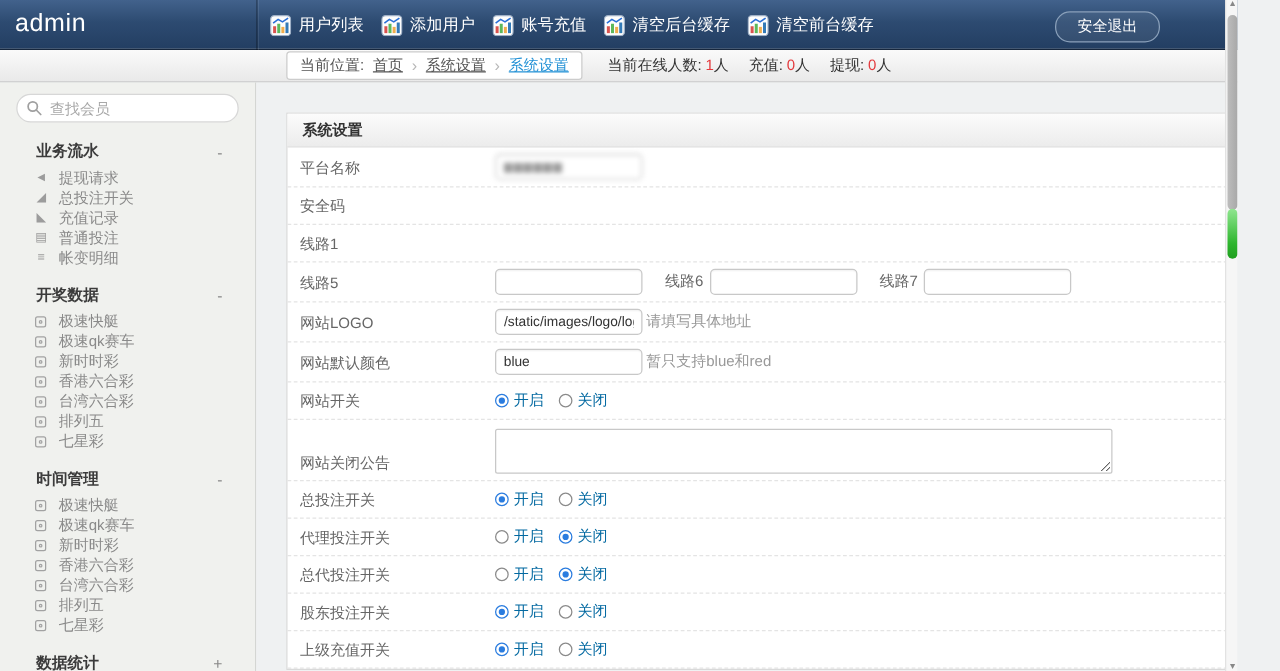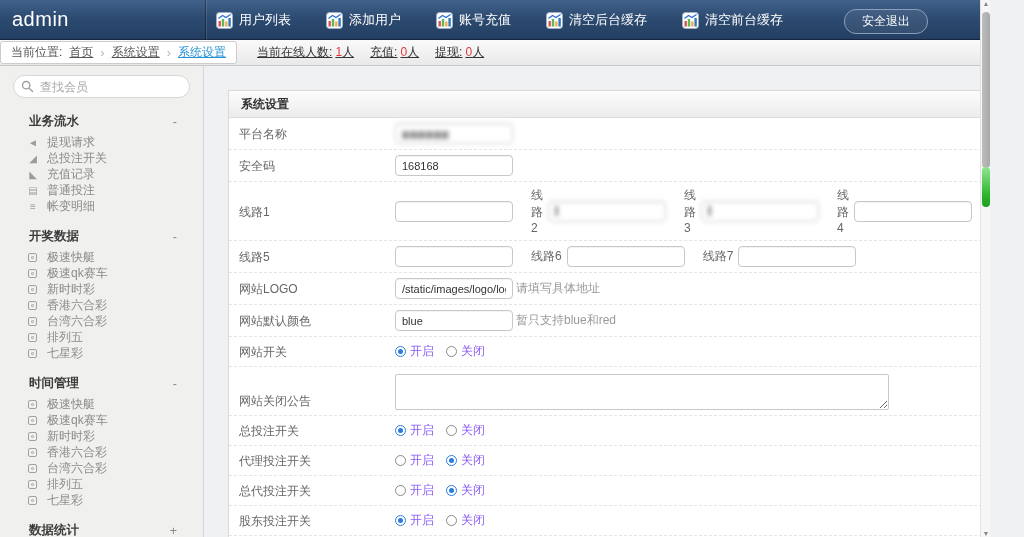--- a/index.html
+++ b/index.html
@@ -4,31 +4,31 @@
 <style>
   * { margin:0; padding:0; box-sizing:border-box; }
   html,body { width:1024px; height:537px; overflow:hidden; }
   body { font-family:"Liberation Sans","DejaVu Sans",sans-serif; font-size:12px; background:#eff1f2; }
   .app { position:relative; width:990px; height:537px; overflow:hidden; }
 
   
   .topbar { position:relative; height:40px; background:linear-gradient(#42628c,#2d4b71 45%,#233e62); border-bottom:1px solid #16263c; }
   .logo { position:absolute; left:12px; top:8px; font-size:20px; color:#fff; letter-spacing:.5px; }
   .topbar-divider { position:absolute; left:205px; top:0; height:40px; border-left:1px solid rgba(0,0,0,.35); box-shadow:1px 0 0 rgba(255,255,255,.12); }
-  .topnav { position:absolute; left:216px; top:0; height:40px; display:flex; align-items:center; gap:35px; }
+  .topnav { position:absolute; left:216px; top:0; height:40px; display:flex; align-items:center; gap:14px; }
   .nav-btn { display:flex; align-items:center; gap:6px; color:#fff; font-size:13px; cursor:pointer; white-space:nowrap; }
   .logout { position:absolute; right:62px; top:9px; padding:3px 17px; border:1px solid #8aa0ba; border-radius:12px; color:#fff; font-size:12px; background:rgba(255,255,255,.07); cursor:pointer; }
 
   
-  .breadbar { height:26px; background:linear-gradient(#fafafa,#e9e9e9); border-bottom:1px solid #c8c8c8; display:flex; align-items:center; }
+  .breadbar { height:26px; background:linear-gradient(#fafafa,#e9e9e9); border-bottom:1px solid #c8c8c8; display:flex; align-items:center; padding-left:229px; }
   .crumbbox { display:flex; align-items:center; gap:7px; background:#fff; border:1px solid #ccc; border-radius:3px; padding:2px 10px; color:#555; }
   .crumb { cursor:pointer;text-decoration:underline; }
   .crumb.active { color:#2492d6; }
   .crumb-sep { color:#b8b8b8; font-size:13px; }
-  .stats { display:flex; gap:16px; margin-left:20px; color:#333;text-decoration:underline; }
+  .stats { display:flex; gap:16px; margin-left:20px; color:#333; }
   .stat-val { color:#e4393c; margin-left:3px; }
 
   
   .bodyrow { display:flex; height:471px; }
 
   
   .sidebar { width:205px; background:#f0f1ee; border-right:1px solid #d4d6d3; padding-top:7px; overflow:hidden; }
   .searchwrap { position:relative; margin:2px 13px 10px 13px; }
   .searchwrap svg { position:absolute; left:8px; top:5px; }
   .search { width:100%; height:23px; border:1px solid #d7d7d7; border-radius:12px; background:#fff; padding:0 8px 0 26px; font-size:12px; color:#666; outline:none; }
@@ -45,21 +45,21 @@
   .panel { background:#fff; border:1px solid #d9d9d9; }
   .panel-head { height:27px; line-height:27px; background:linear-gradient(#fcfcfc,#ececec); border-bottom:1px solid #ddd; padding-left:12px; font-weight:bold; color:#333; }
   .frow { display:flex; align-items:center; padding:5px 10px; border-bottom:1px dashed #e4e4e4; color:#666; min-height:29px;gap:48px; }
   .frow.tallrow { align-items:flex-end; padding-top:7px; }
   .flabel { width:108px; flex:none; padding-top:2px; }
   .fctrl { display:flex; align-items:center; flex:1; }
   .txt { width:118px; height:21px; border:1px solid #c8c8c8; border-radius:4px; padding:0 6px; font-size:11px; color:#333; outline:none; background:#fff; box-shadow:inset 0 1px 1px rgba(0,0,0,.05); font-family:inherit; }
   .redacted { filter:blur(2px); color:#9a9a9a; font-size:9px; letter-spacing:1px; }
   .fglabel { margin-left:18px; margin-right:5px; }
   .hint { color:#999; margin-left:3px; }
-  .opt { display:flex; align-items:center; margin-right:12px; color:#8b5cf6; cursor:pointer; }
+  .opt { display:flex; align-items:center; margin-right:12px; color:#0369a1; cursor:pointer; }
   .radio { width:11px; height:11px; border:1px solid #8a8a8a; border-radius:50%; background:#fff; margin-right:4px; position:relative; flex:none; }
   .radio.checked { border-color:#2a7cdf; }
   .radio.checked::after { content:""; position:absolute; left:2px; top:2px; width:5px; height:5px; border-radius:50%; background:#2a7cdf; }
   .ta { width:494px; height:36px; border:1px solid #c8c8c8; border-radius:2px; resize:both; outline:none; font-family:inherit; }
 
   
   .scrollcol { position:absolute; right:0; top:0; width:10px; height:537px; background:#f6f6f6; border-left:1px solid #e2e2e2; z-index:50; }
   .scroll-up { position:absolute; top:0; left:0; width:10px; text-align:center; font-size:7px; color:#888; cursor:pointer; }
   .scroll-down { position:absolute; bottom:0; left:0; width:10px; text-align:center; font-size:7px; color:#888; cursor:pointer; }
   .thumb-gray { position:absolute; left:1px; top:12px; width:8px; height:156px; border-radius:4px; background:linear-gradient(90deg,#bdbdbd,#a8a8a8); cursor:pointer; }
@@ -290,35 +290,23 @@
         <div class="panel-head">系统设置</div>
         <div>
             <div class="frow">
               <div class="flabel">平台名称</div>
               <div class="fctrl">
                 <input class="txt redacted" type="text" value="▆▆▆▆▆▆" style="">
               </div>
             </div>
             <div class="frow">
               <div class="flabel">安全码</div>
-              <div class="fctrl">
-                <input class="txt" type="text" value="168168" style="">
-              </div>
             </div>
             <div class="frow">
               <div class="flabel">线路1</div>
-              <div class="fctrl">
-                <input class="txt" type="text" style="">
-                <span class="fglabel">线路2</span>
-                <input class="txt redacted" type="text" value="▌" style="">
-                <span class="fglabel">线路3</span>
-                <input class="txt redacted" type="text" value="▌" style="">
-                <span class="fglabel">线路4</span>
-                <input class="txt" type="text" style="">
-              </div>
             </div>
             <div class="frow">
               <div class="flabel">线路5</div>
               <div class="fctrl">
                 <input class="txt" type="text" style="">
                 <span class="fglabel">线路6</span>
                 <input class="txt" type="text" style="">
                 <span class="fglabel">线路7</span>
                 <input class="txt" type="text" style="">
               </div>

